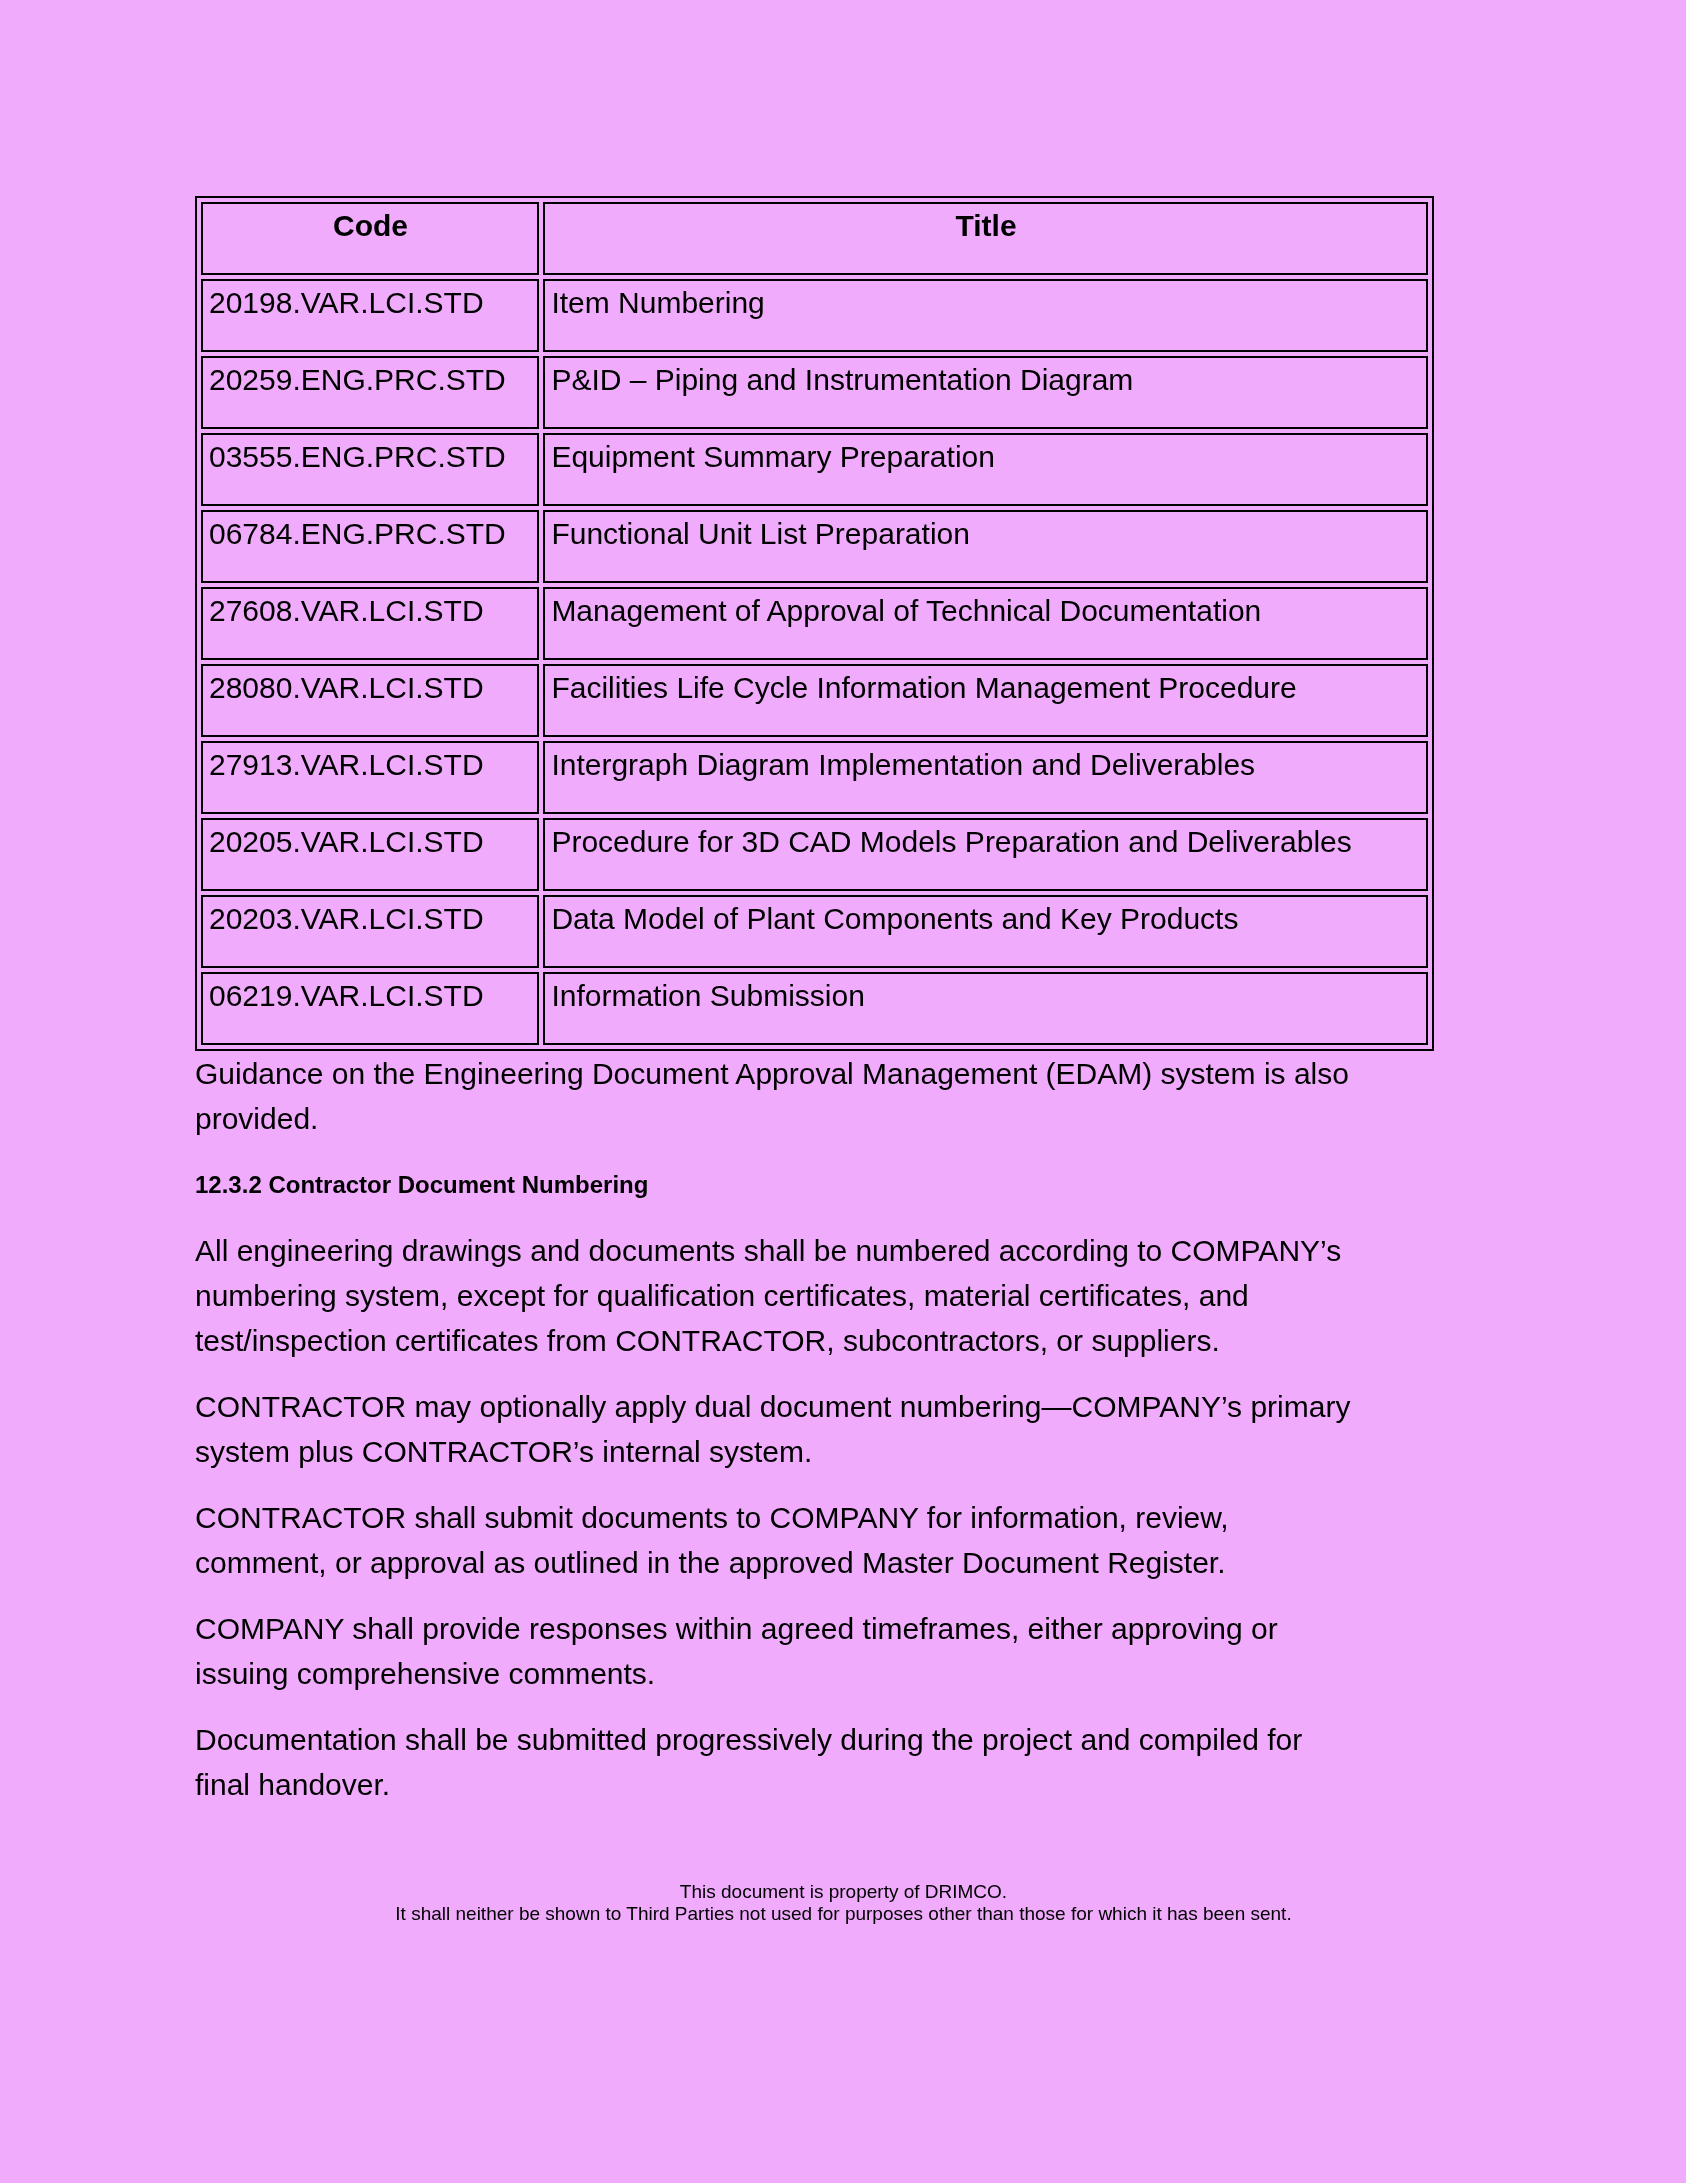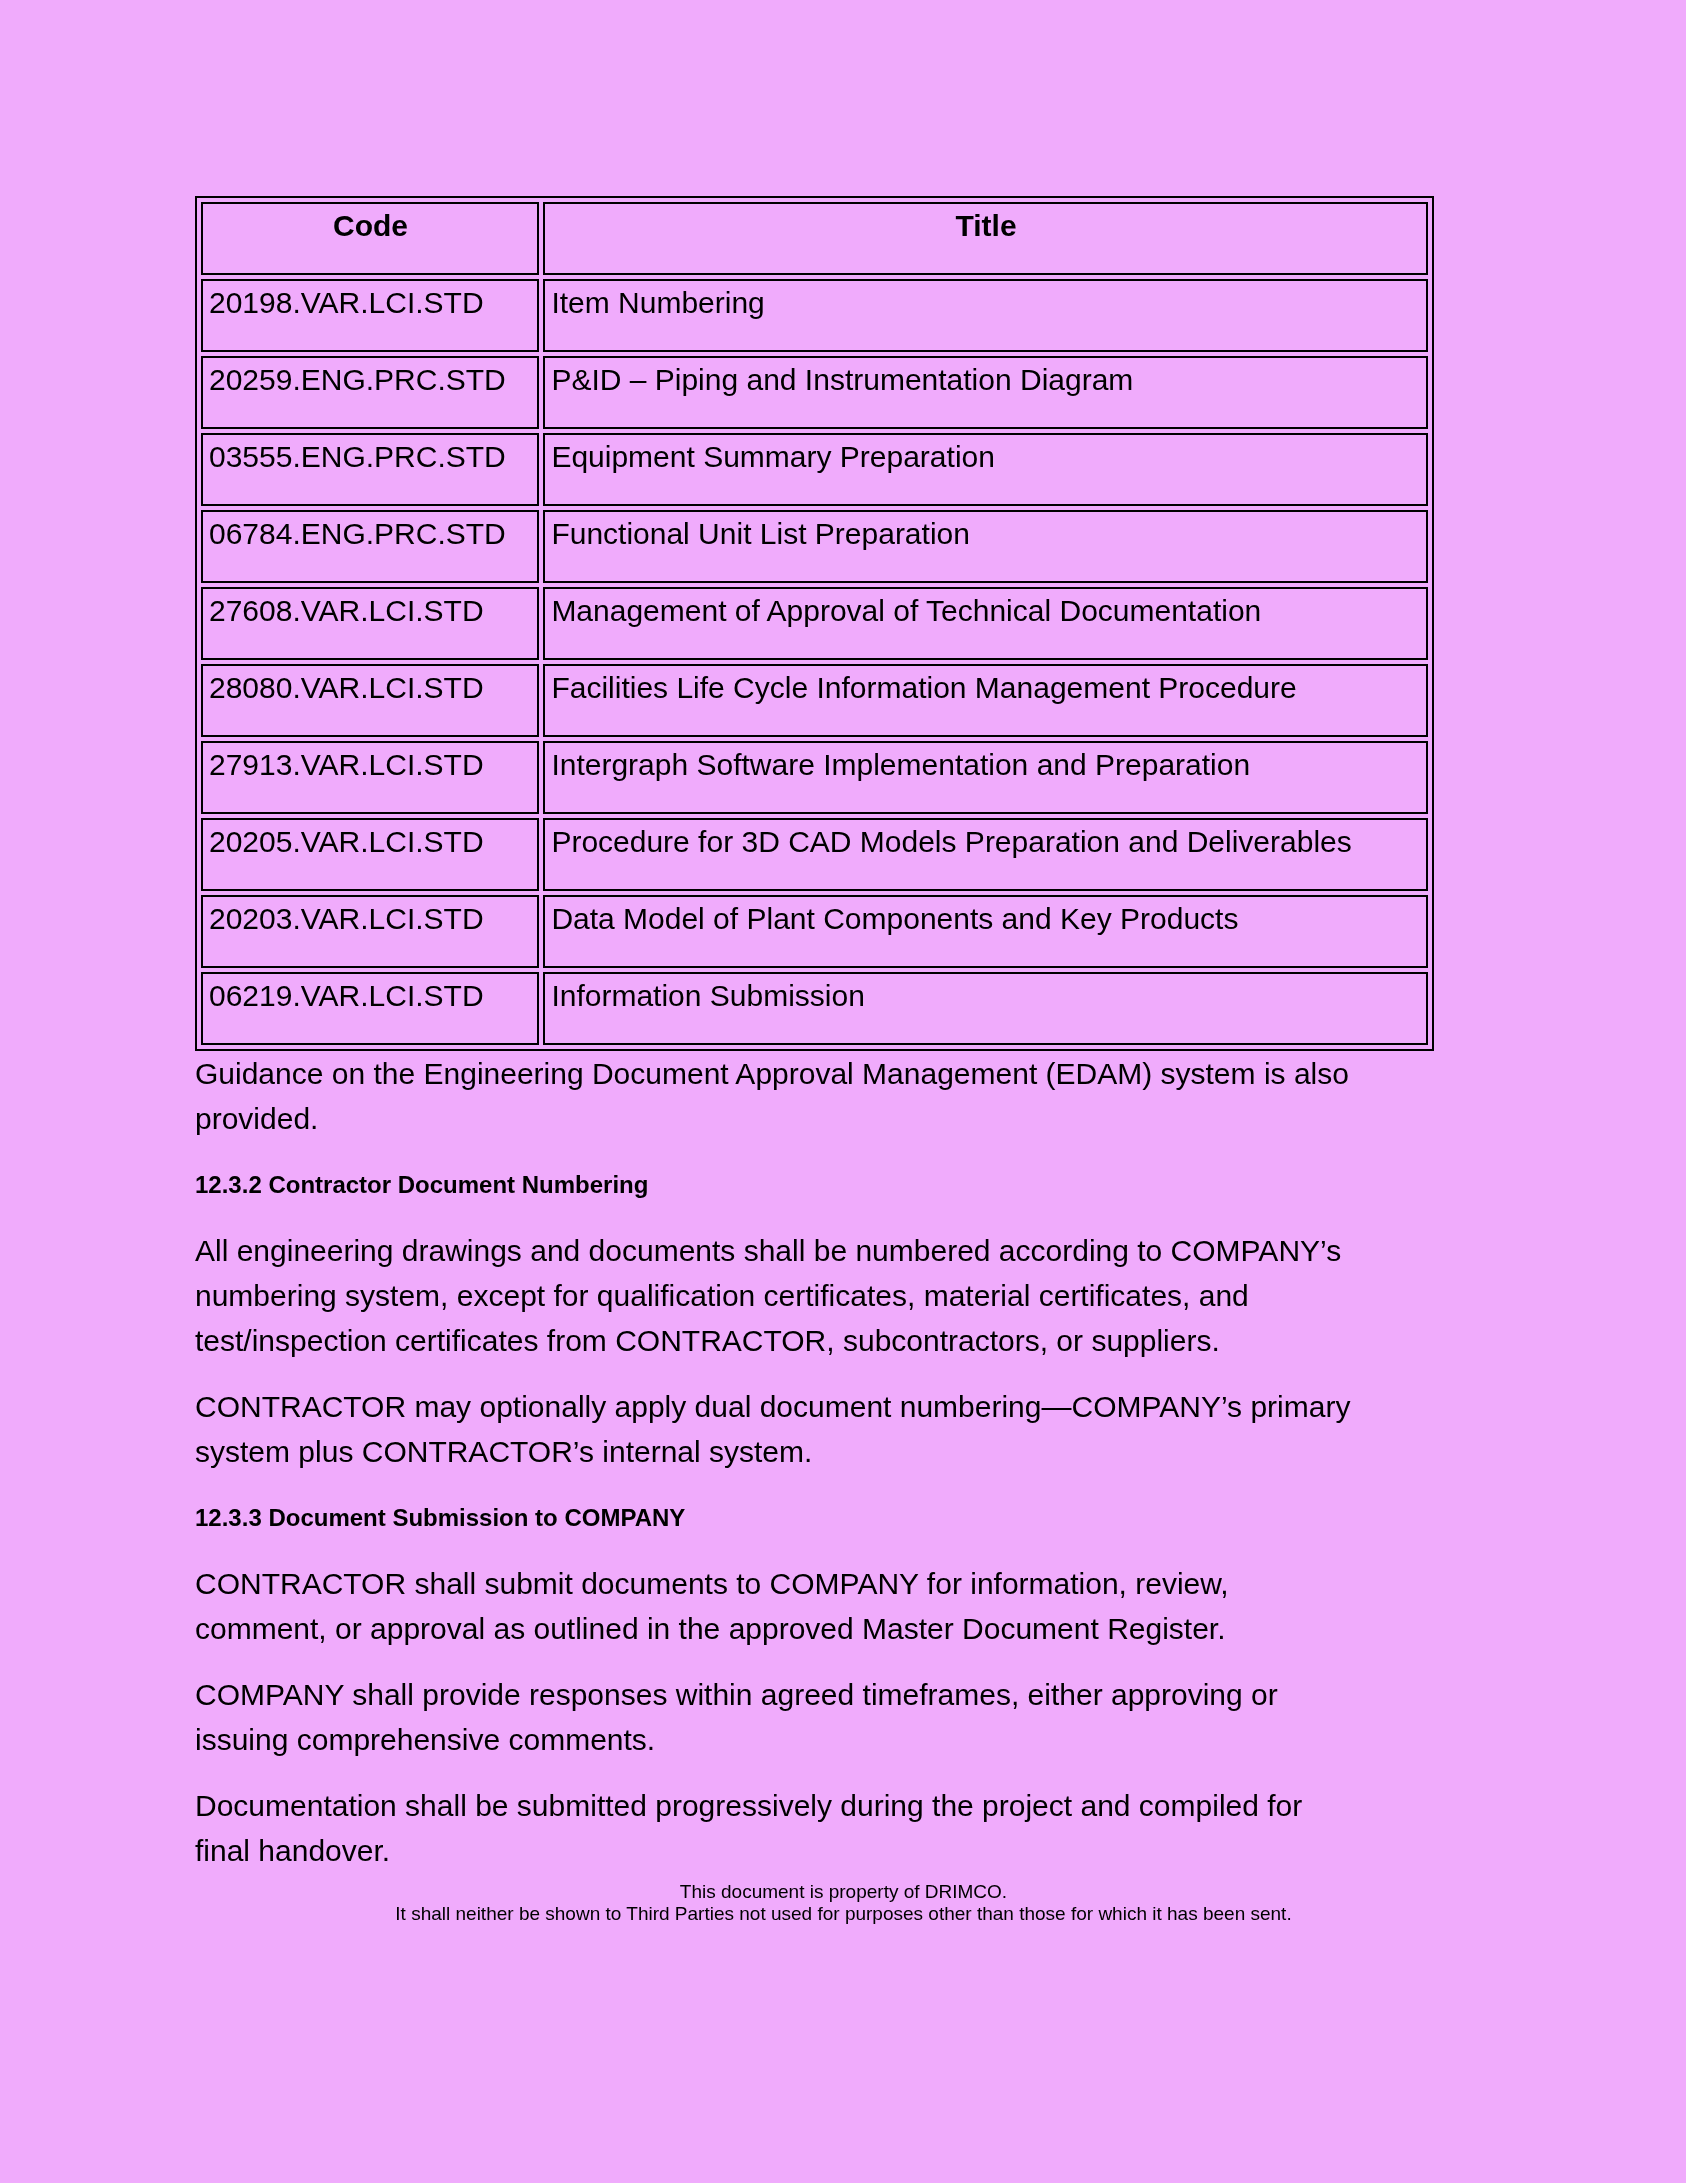--- a/index.html
+++ b/index.html
@@ -114,21 +114,21 @@
         <tr>
           <td>27608.VAR.LCI.STD</td>
           <td>Management of Approval of Technical Documentation</td>
         </tr>
         <tr>
           <td>28080.VAR.LCI.STD</td>
           <td>Facilities Life Cycle Information Management Procedure</td>
         </tr>
         <tr>
           <td>27913.VAR.LCI.STD</td>
-          <td>Intergraph Software Implementation and Preparation</td>
+          <td>Intergraph Diagram Implementation and Deliverables</td>
         </tr>
         <tr>
           <td>20205.VAR.LCI.STD</td>
           <td>Procedure for 3D CAD Models Preparation and Deliverables</td>
         </tr>
         <tr>
           <td>20203.VAR.LCI.STD</td>
           <td>Data Model of Plant Components and Key Products</td>
         </tr>
         <tr>
@@ -150,21 +150,20 @@
       <span class="tline">numbering system, except for qualification certificates, material certificates, and</span>
       <span class="tline">test/inspection certificates from CONTRACTOR, subcontractors, or suppliers.</span>
     </p>
 
 
     <p class="para">
       <span class="tline">CONTRACTOR may optionally apply dual document numbering—COMPANY’s primary</span>
       <span class="tline">system plus CONTRACTOR’s internal system.</span>
     </p>
 
-    <h3 class="sec-heading">12.3.3 Document Submission to COMPANY</h3>
 
     <p class="para">
       <span class="tline">CONTRACTOR shall submit documents to COMPANY for information, review,</span>
       <span class="tline">comment, or approval as outlined in the approved Master Document Register.</span>
     </p>
 
     <p class="para">
       <span class="tline">COMPANY shall provide responses within agreed timeframes, either approving or</span>
       <span class="tline">issuing comprehensive comments.</span>
     </p>

